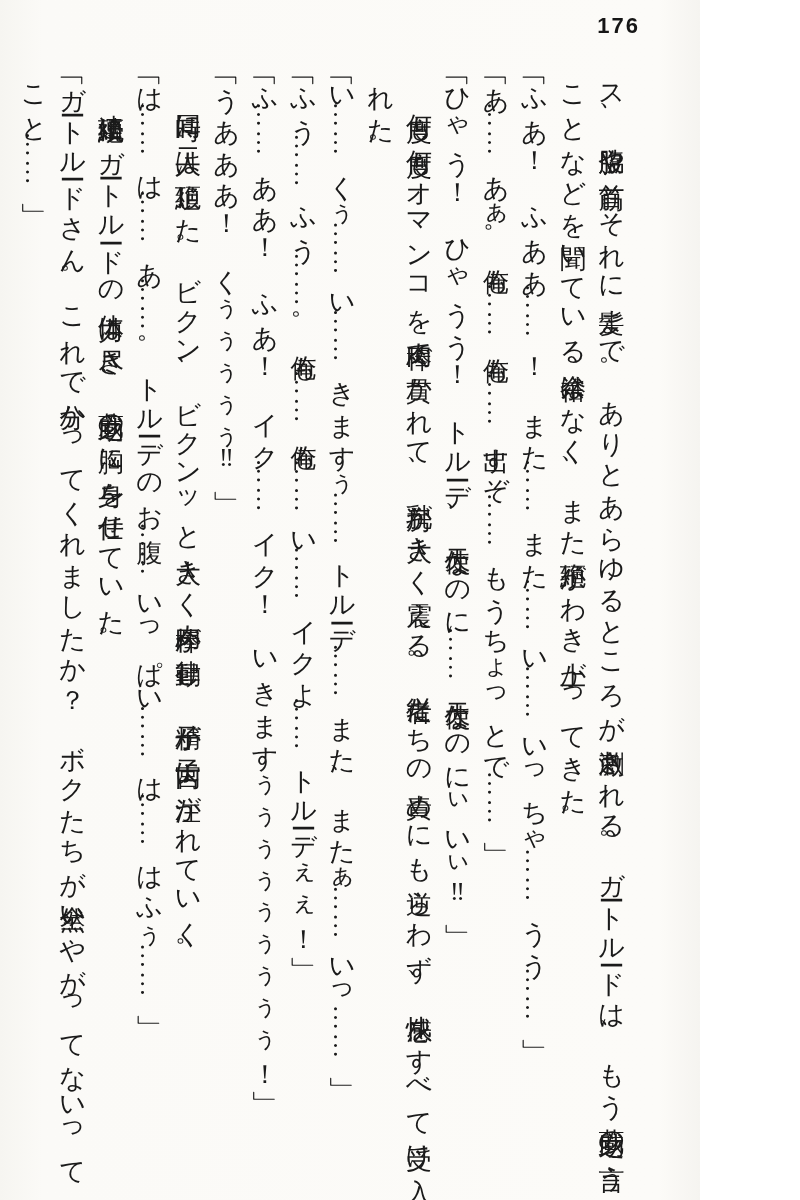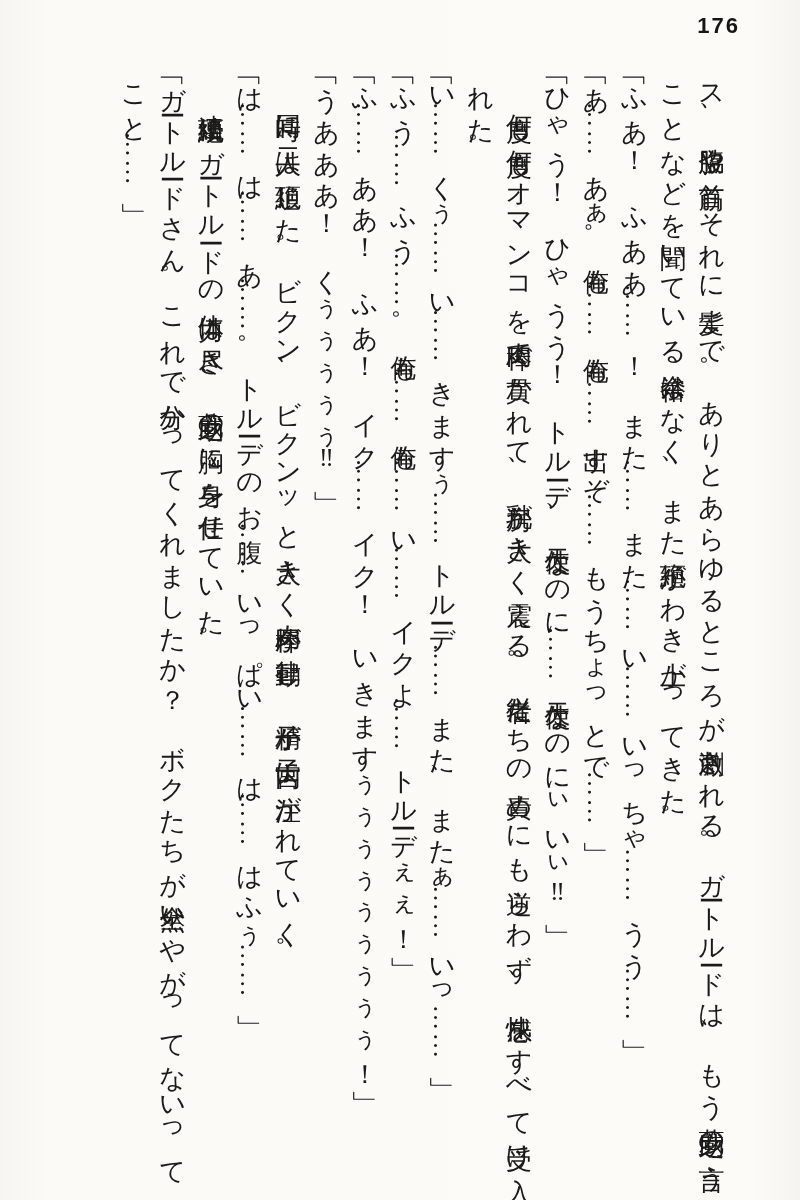--- a/index.html
+++ b/index.html
@@ -1,18 +1,18 @@
 <!DOCTYPE html>
 <html><head>
 <meta charset="utf-8">
 <style>
   html,body { margin:0; padding:0; }
   .page {
     position:relative;
-    width:800px; height:1200px;
+    width:700px; height:1200px;
     background:linear-gradient(90deg, #f6f5f1 0%, #fbfaf7 6%, #fcfbf8 94%, #f5f4f0 100%);
     overflow:hidden;
     font-family:"Liberation Serif","DejaVu Serif",serif;
     text-decoration:underline;
   }
   .page-number {
     position:absolute;
     top:13px; right:60px;
     font-family:"Liberation Sans","DejaVu Sans",sans-serif;
     font-weight:600;

